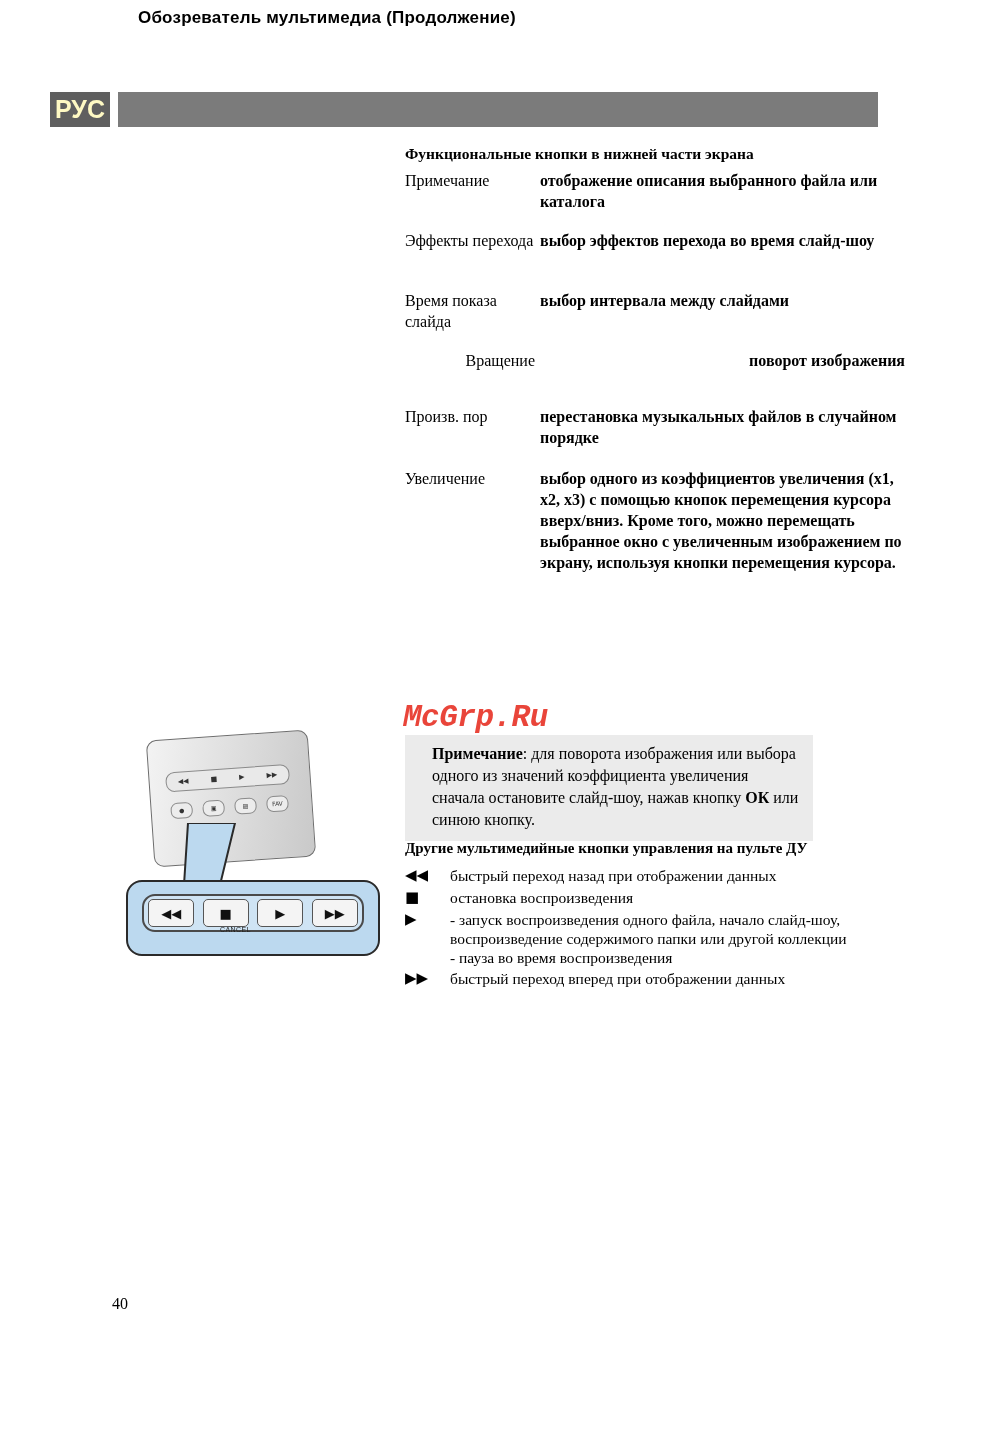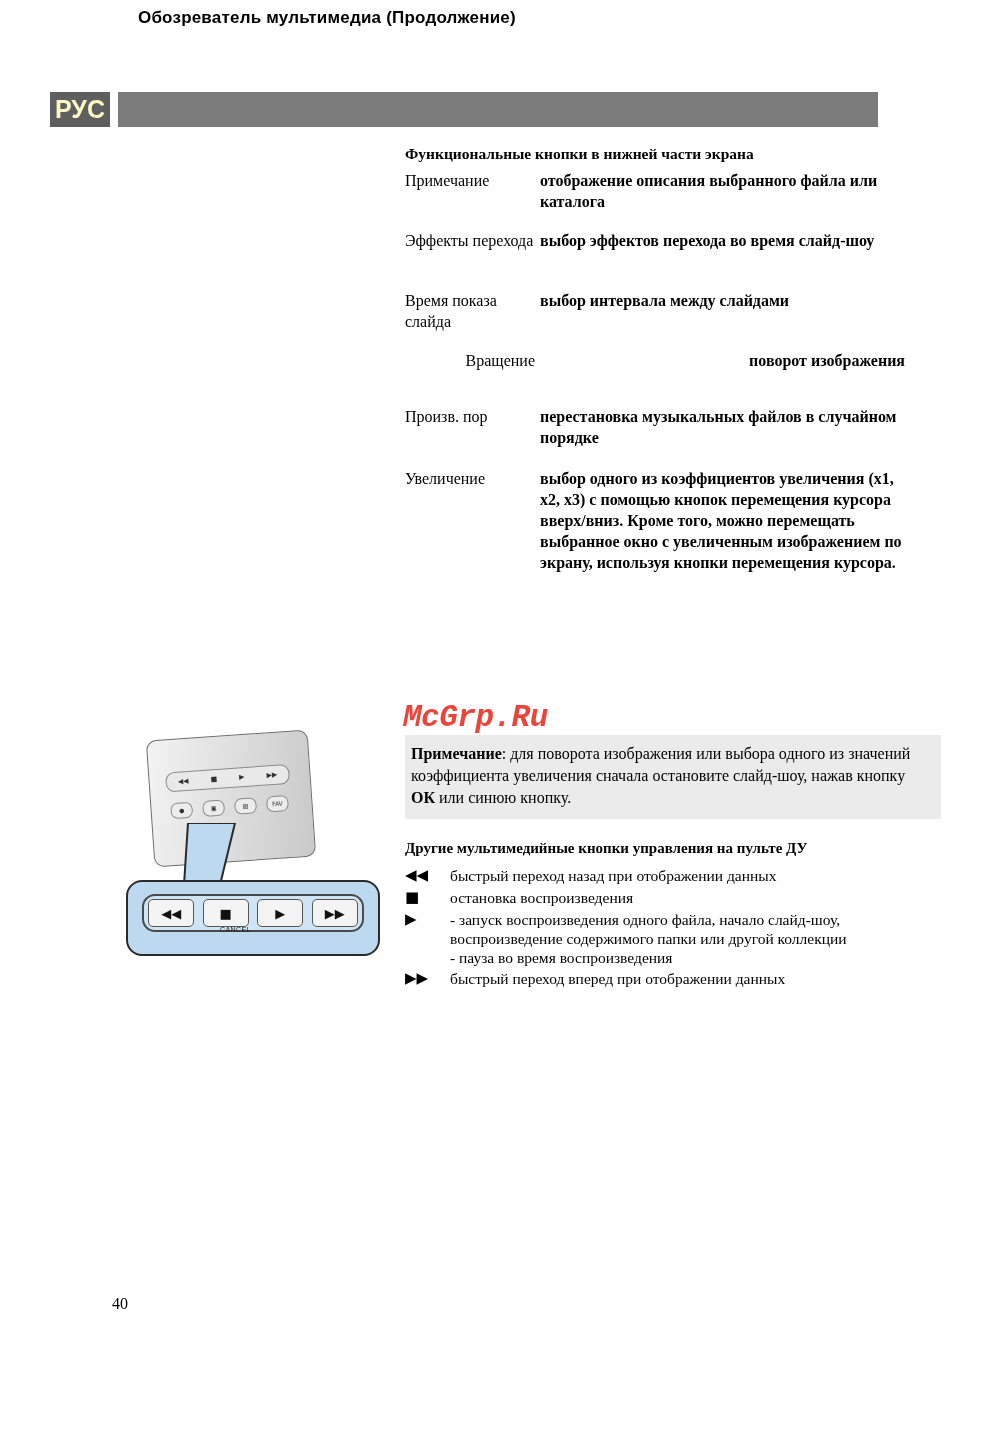--- a/index.html
+++ b/index.html
@@ -84,23 +84,23 @@
     font-size: 16px;
     line-height: 21px;
     font-weight: bold;
   }
 
   
   .note-box {
     position: absolute;
     left: 405px;
     top: 735px;
-    width: 536px;
+    width: 408px;
     background: #ebebeb;
-    padding: 8px 10px 10px 6px;
+    padding: 8px 10px 10px 27px;
     box-sizing: border-box;
     font-size: 16px;
     line-height: 22px;
   }
   .note-box b { font-weight: bold; }
 
   .other-title {
     position: absolute;
     left: 405px;
     top: 840px;

